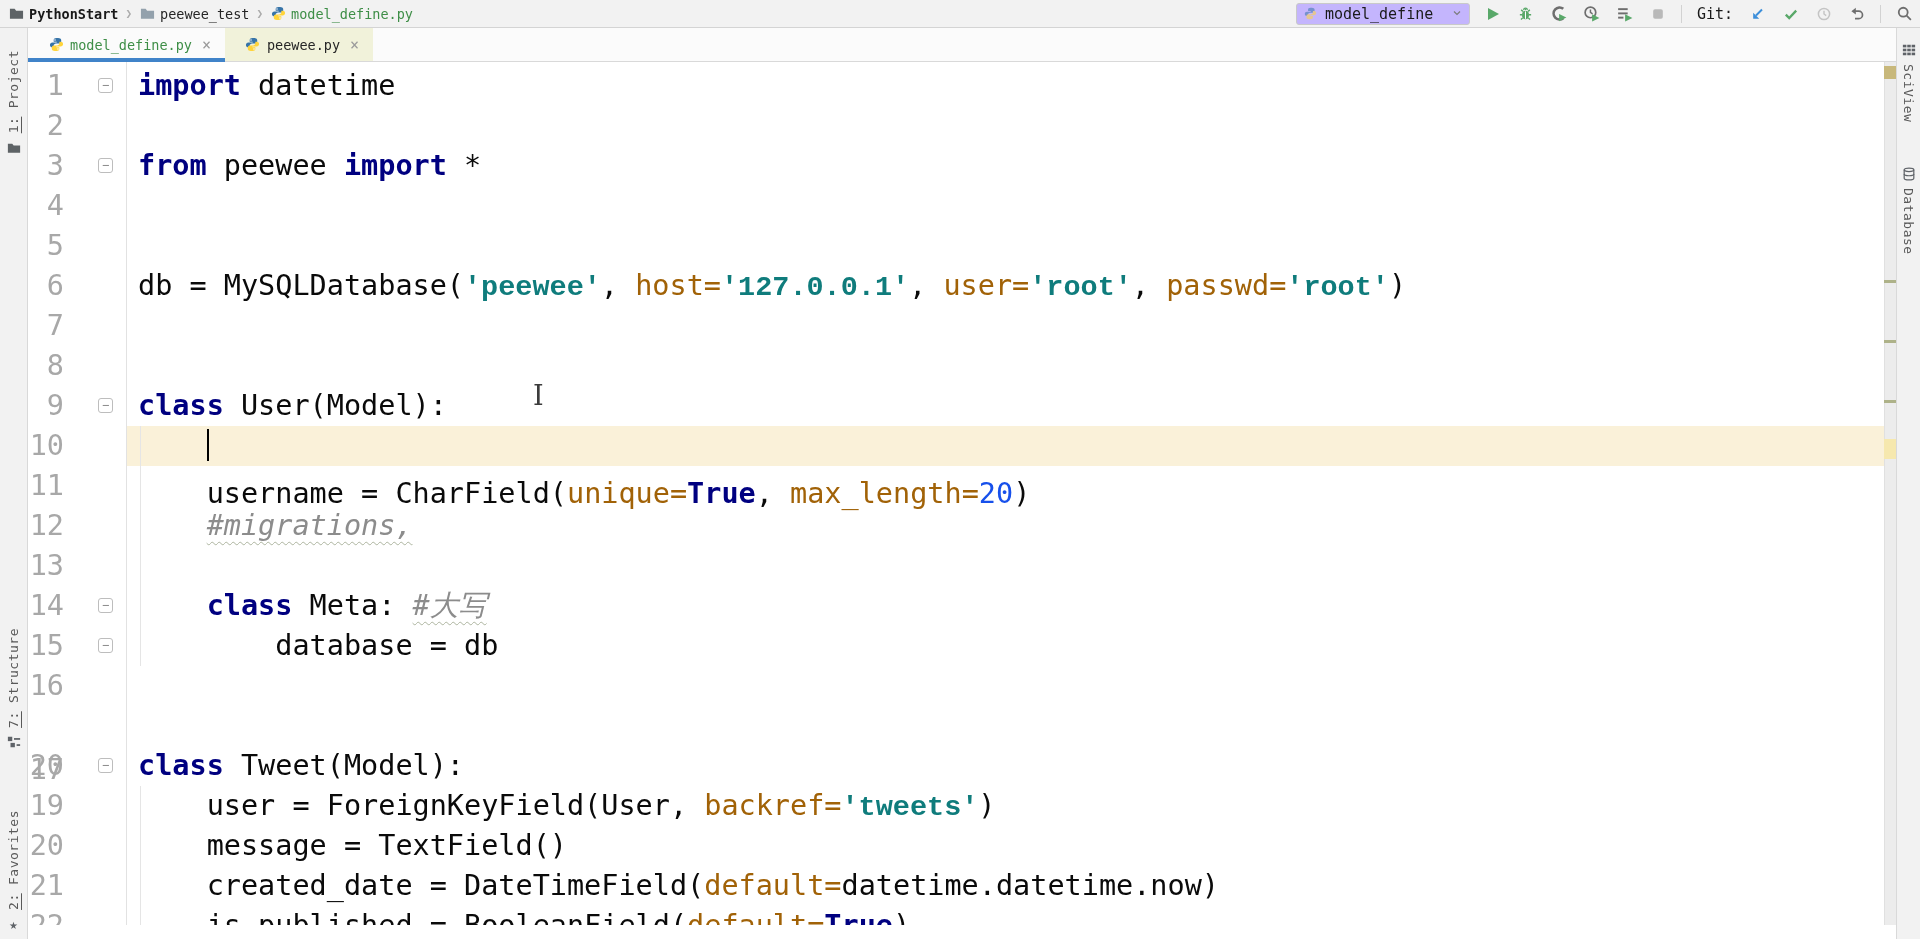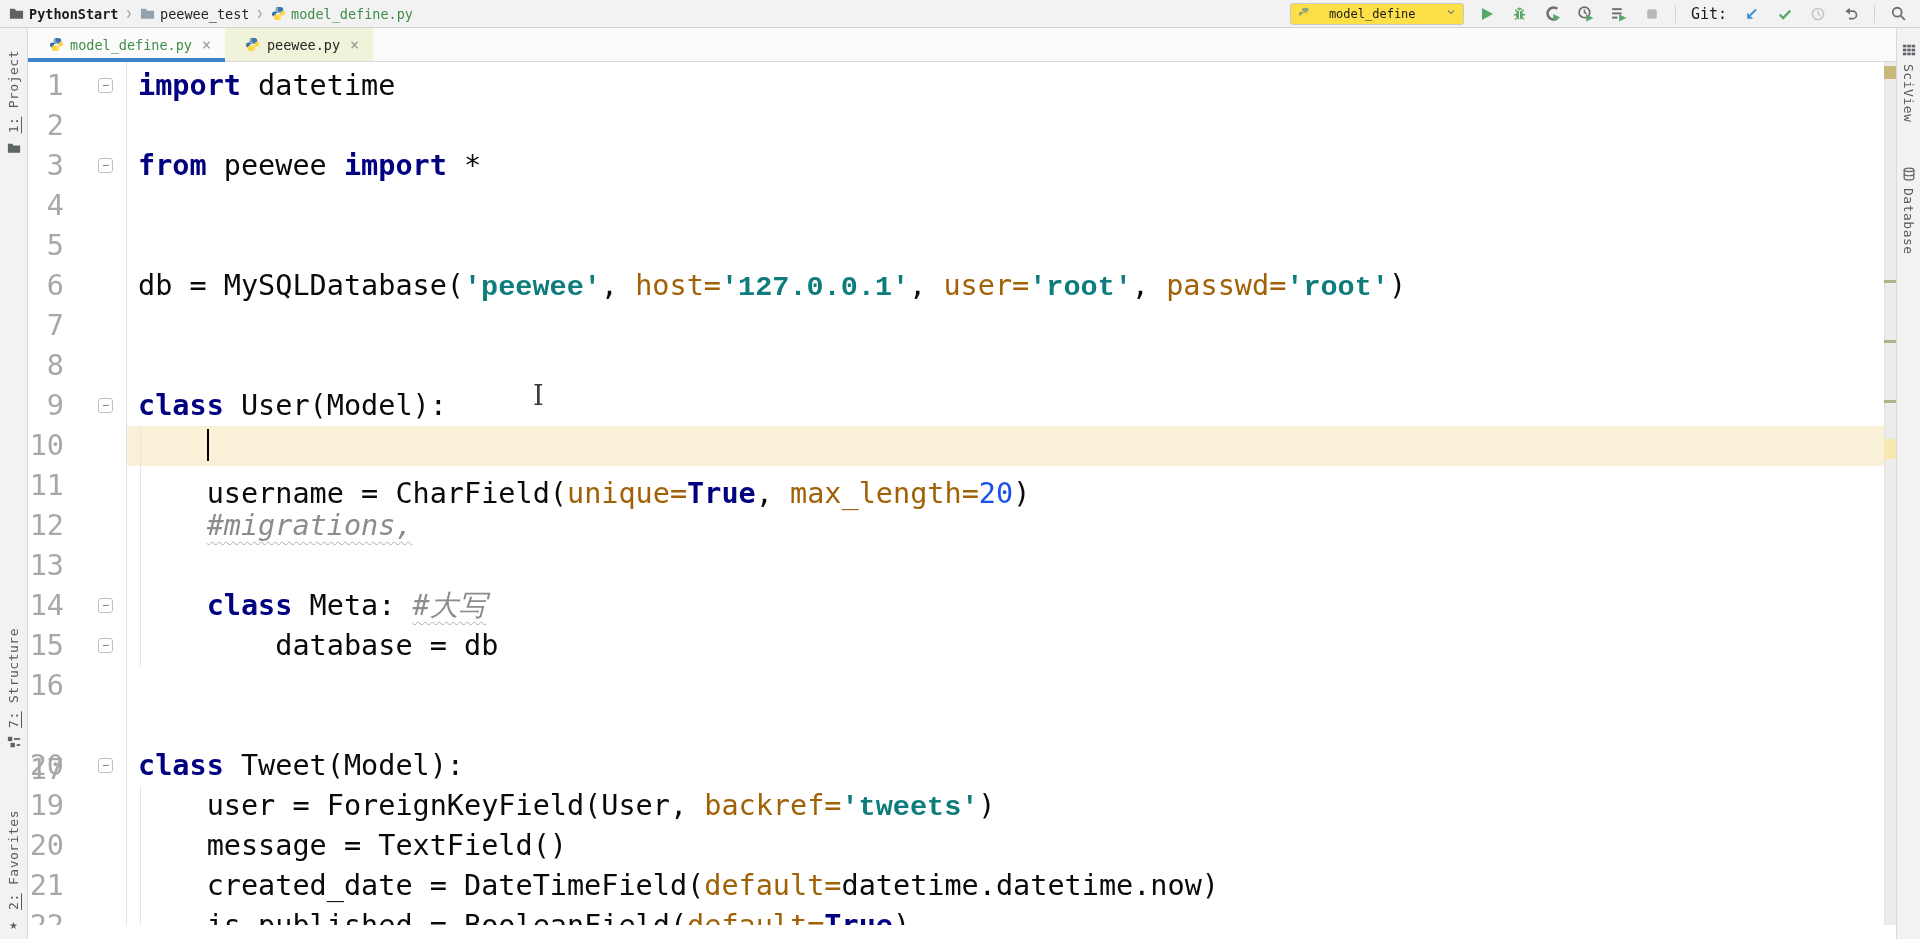--- a/index.html
+++ b/index.html
@@ -4,32 +4,32 @@
 <style>
   * { margin:0; padding:0; box-sizing:border-box; }
   html,body { width:1920px; height:939px; overflow:hidden; background:#fff;
               font-family:"DejaVu Sans Mono", monospace; }
   #app { position:relative; width:1920px; height:939px; background:#fff; }
 
   
   .toolbar { position:absolute; left:0; top:0; width:1920px; height:28px;
              background:#F2F2F2; border-bottom:1px solid #D4D4D4;
              display:flex; align-items:center; justify-content:space-between;
-             padding:0 12px 0 8px; }
+             padding:0 6px 0 8px; }
   .crumbs { display:flex; align-items:center; gap:7px; font-size:13.5px; color:#262626; }
   .crumb { display:flex; align-items:center; gap:5px; cursor:default; }
   .crumb.root .lbl { font-weight:bold; color:#1a1a1a; }
   .crumb.green .lbl { color:#3E8E47; }
   .chev { color:#ABABAB; font-size:11px; }
   .ticon { width:16px; height:16px; display:inline-flex; align-items:center; justify-content:center; }
 
   .tb-right { display:flex; align-items:center; gap:13px; }
-  .runcfg { width:174px; height:22px; background:#fde047; border:1px solid #C9C9C9;
-            border-radius:3px; display:flex; align-items:center; gap:16px; padding:0 6px;
-            font-size:12px; color:#1a1a1a; }
+  .runcfg { width:174px; height:22px; background:#c4b5fd; border:1px solid #C9C9C9;
+            border-radius:3px; display:flex; align-items:center; gap:6px; padding:0 6px;
+            font-size:15px; color:#1a1a1a; }
   .runcfg .lbl { flex:1; }
   .tbtn { width:20px; height:20px; display:flex; align-items:center; justify-content:center; }
   .vsep { width:1px; height:18px; background:#D2D2D2; }
   .gitlbl { font-size:15px; color:#1a1a1a; padding:0 2px; }
 
   
   .stripe-l { position:absolute; left:0; top:28px; width:28px; height:911px;
               background:#F2F2F2; border-right:1px solid #D9D9D9; }
   .stripe-r { position:absolute; left:1896px; top:28px; width:24px; height:911px;
               background:#F2F2F2; border-left:1px solid #D9D9D9; }

